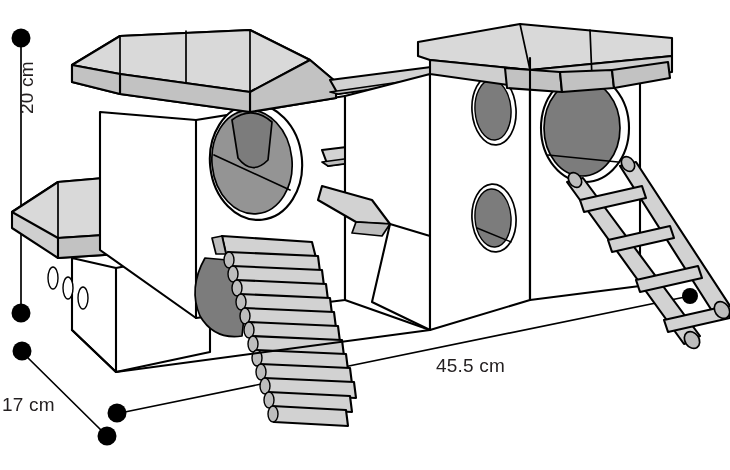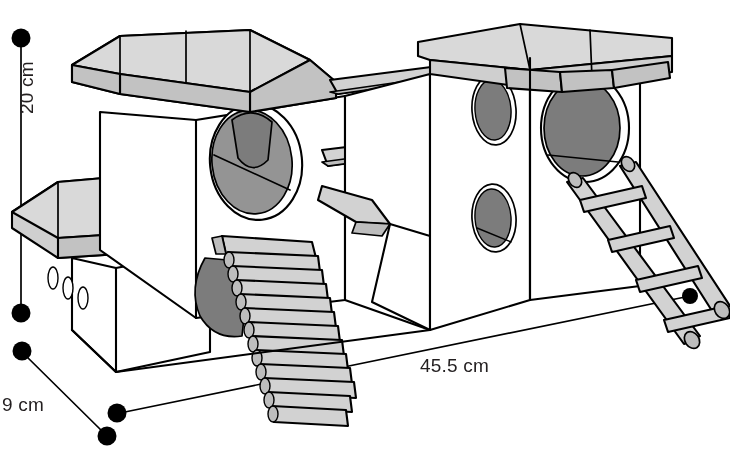--- a/index.html
+++ b/index.html
@@ -37,21 +37,21 @@
     left: 16px;
     top: 114px;
     transform: rotate(-90deg);
     transform-origin: left top;
   }
   #label-depth {
     left: 2px;
     top: 394px;
   }
   #label-width {
-    left: 420px;
+    left: 436px;
     top: 355px;
   }
 </style>
 </head>
 <body>
 
 <div id="stage">
 
   <svg id="figure" width="730" height="470" viewBox="0 0 730 470">
     <defs>
@@ -228,17 +228,17 @@
     </g>
 
     <g>
       <path class="nf ol" d="M72,330 L116,372 L430,330"></path>
     </g>
 
   </svg>
 
   <div class="dim-label" id="label-height">20 cm</div>
 
-  <div class="dim-label" id="label-depth">9 cm</div>
+  <div class="dim-label" id="label-depth">17 cm</div>
 
   <div class="dim-label" id="label-width">45.5 cm</div>
 
 </div>
 
 </body></html>

